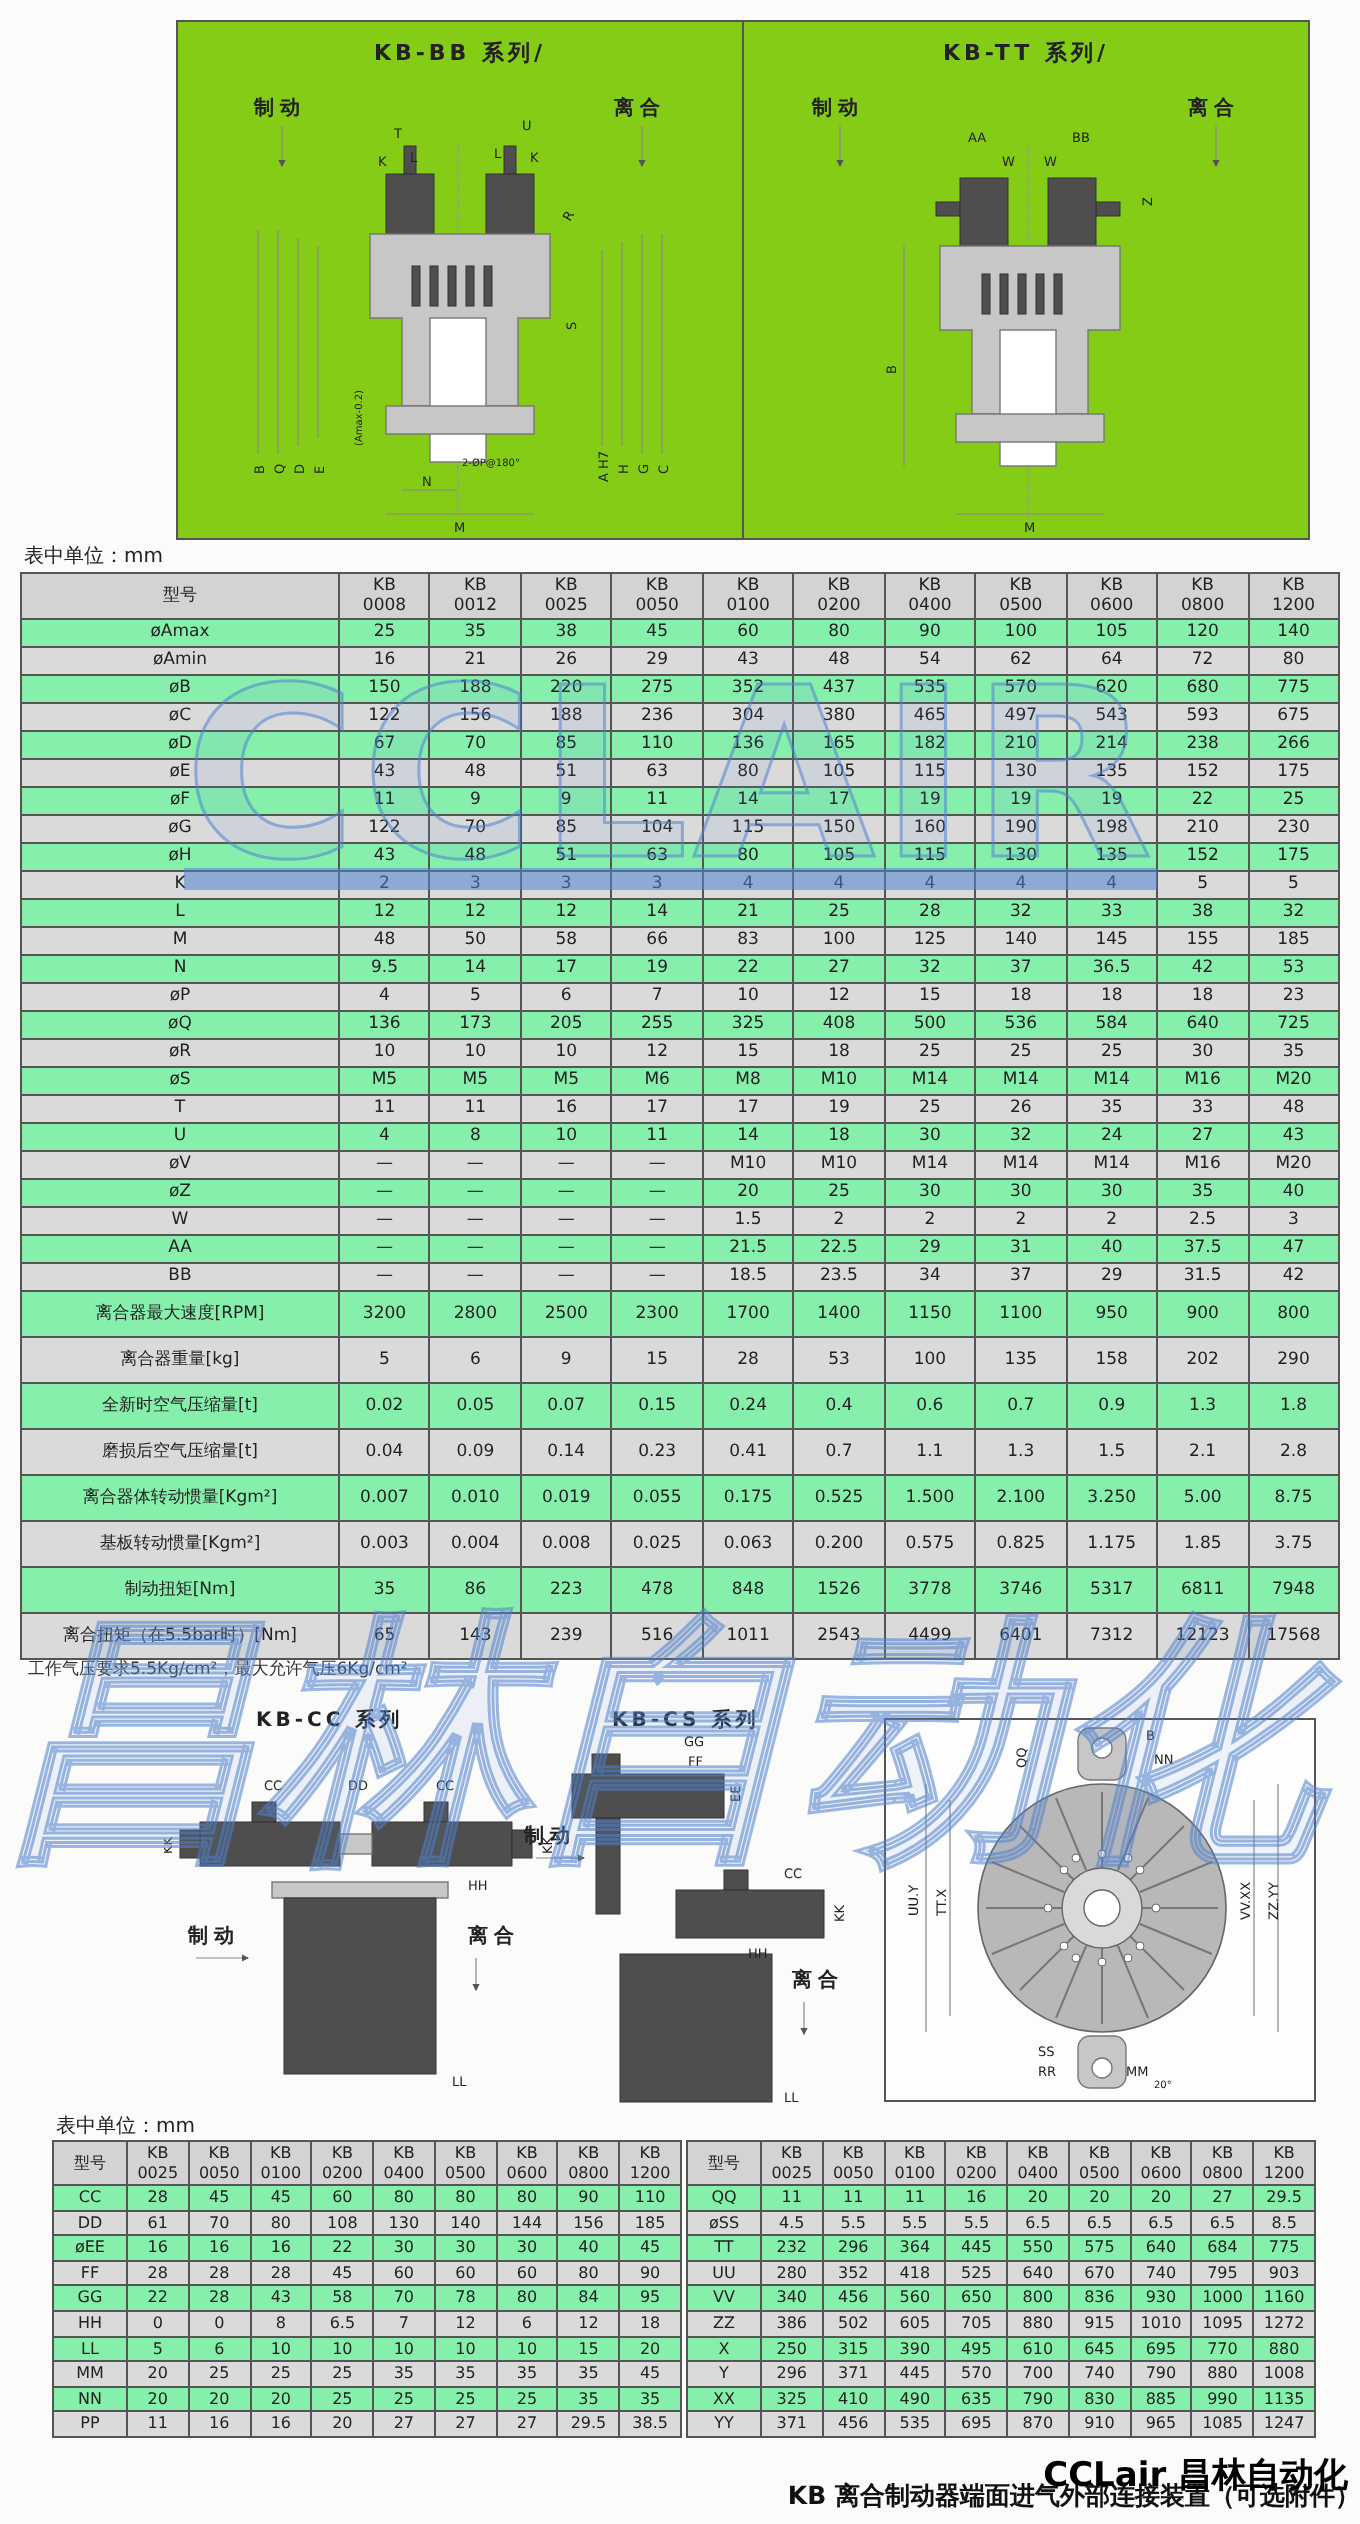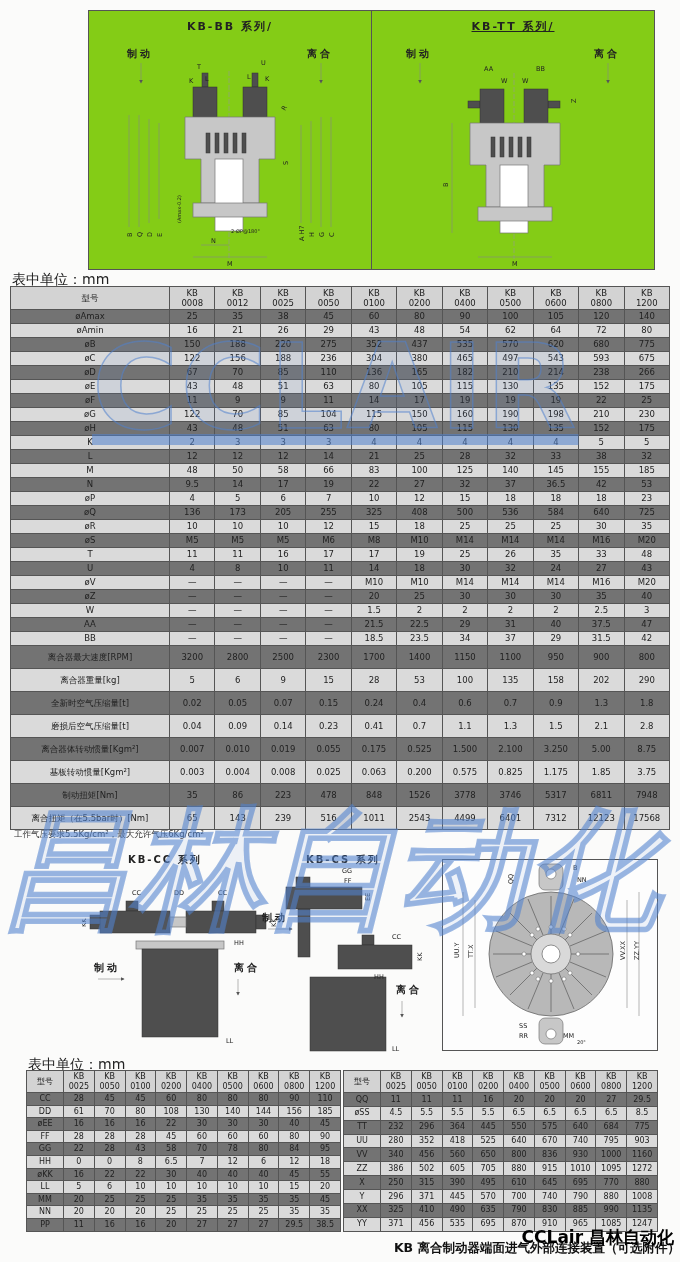--- a/index.html
+++ b/index.html
@@ -4,37 +4,37 @@
 <style>
   html,body{margin:0;padding:0;}
   body{
     width:680px;height:1262px;position:relative;overflow:hidden;
     background:#fbfbfa;color:#222;
     font-family:"DejaVu Sans","Liberation Sans",sans-serif;
   }
   
   .top-panels{position:absolute;left:88px;top:10px;display:flex;}
   .panel{width:282px;height:258px;border:1px solid #555;background:#84cc16;position:relative;}
-  .panel + .panel{margin-left:-1px;text-decoration:underline;}
+  .panel + .panel{margin-left:-1px;}
   .ptitle{text-align:center;font-size:11px;font-weight:bold;padding-top:8px;letter-spacing:2px;}
   .panel svg{position:absolute;left:0;top:26px;}
   svg text{font-size:6.5px;fill:#222;}
   svg text.cn{font-size:10px;font-weight:bold;letter-spacing:3px;}
   svg text.ttl{font-size:10px;font-weight:bold;letter-spacing:2px;}
   svg text.tiny{font-size:5px;}
   .dk{fill:#4e4e4e;stroke:#333;stroke-width:.5;}
   .md{fill:#c7c7c7;stroke:#777;stroke-width:.7;}
   .lt{fill:#ffffff;stroke:#777;stroke-width:.7;}
   .dim{stroke:#888;stroke-width:.6;fill:none;}
   .cl{stroke:#999;stroke-width:.6;stroke-dasharray:5 2;fill:none;}
   
-  .unit-label{position:absolute;font-size:14px;color:#222;text-align:center;}
+  .unit-label{position:absolute;font-size:10px;color:#222;text-align:center;}
   .note{position:absolute;left:14px;top:829px;font-size:8.5px;color:#333;}
   
-  table{border-collapse:collapse;table-layout:fixed;background:#737373;}
+  table{border-collapse:collapse;table-layout:fixed;background:#86efac;}
   th,td{border:1px solid #555;text-align:center;padding:0;line-height:1.2;
         overflow:hidden;white-space:nowrap;font-weight:normal;}
   thead th{background:#d3d3d3;}
   tbody tr:nth-child(even){background:#dadada;}
   .dtable{position:absolute;left:10px;top:286px;width:660px;font-size:8.5px;border:1.5px solid #444;}
   .dtable td.lbl,.dtable th.lbl{width:158px;}
   .dtable thead th{height:22px;}
   .dtable tbody tr{height:14px;}
   .dtable tbody tr.tall{height:23px;}
   .bottom-tables{position:absolute;left:26px;top:1070px;display:flex;}
@@ -888,32 +888,20 @@
           <td>0</td>
           <td>8</td>
           <td>6.5</td>
           <td>7</td>
           <td>12</td>
           <td>6</td>
           <td>12</td>
           <td>18</td>
         </tr>
         <tr>
-          <td class="lbl">øKK</td>
-          <td>16</td>
-          <td>22</td>
-          <td>22</td>
-          <td>30</td>
-          <td>40</td>
-          <td>40</td>
-          <td>40</td>
-          <td>45</td>
-          <td>55</td>
-        </tr>
-        <tr>
           <td class="lbl">LL</td>
           <td>5</td>
           <td>6</td>
           <td>10</td>
           <td>10</td>
           <td>10</td>
           <td>10</td>
           <td>10</td>
           <td>15</td>
           <td>20</td>

